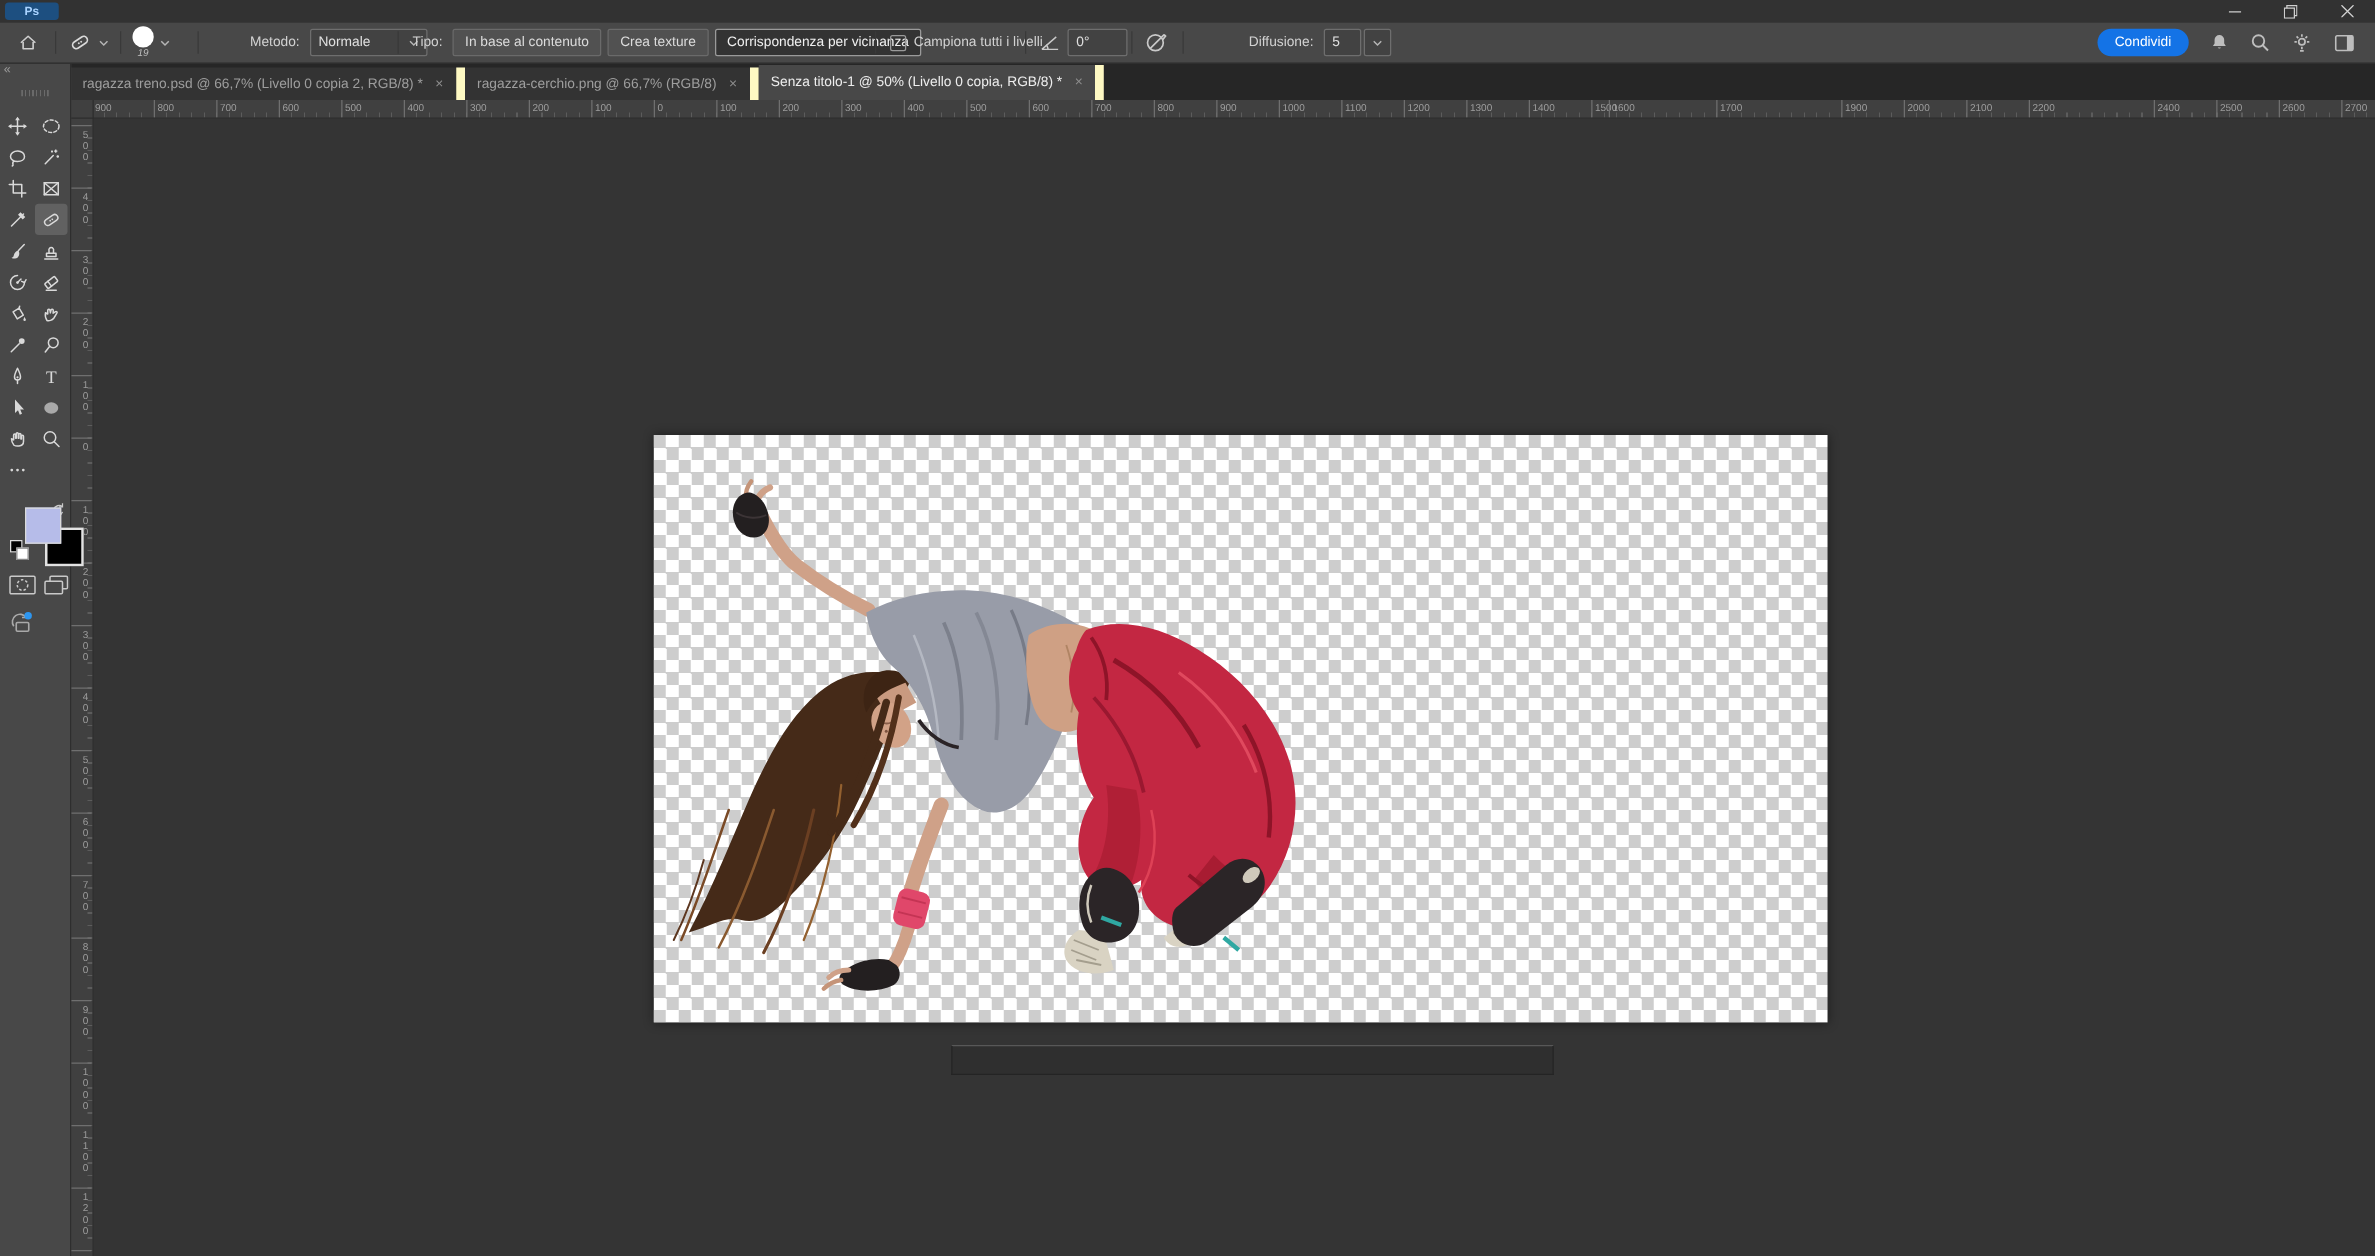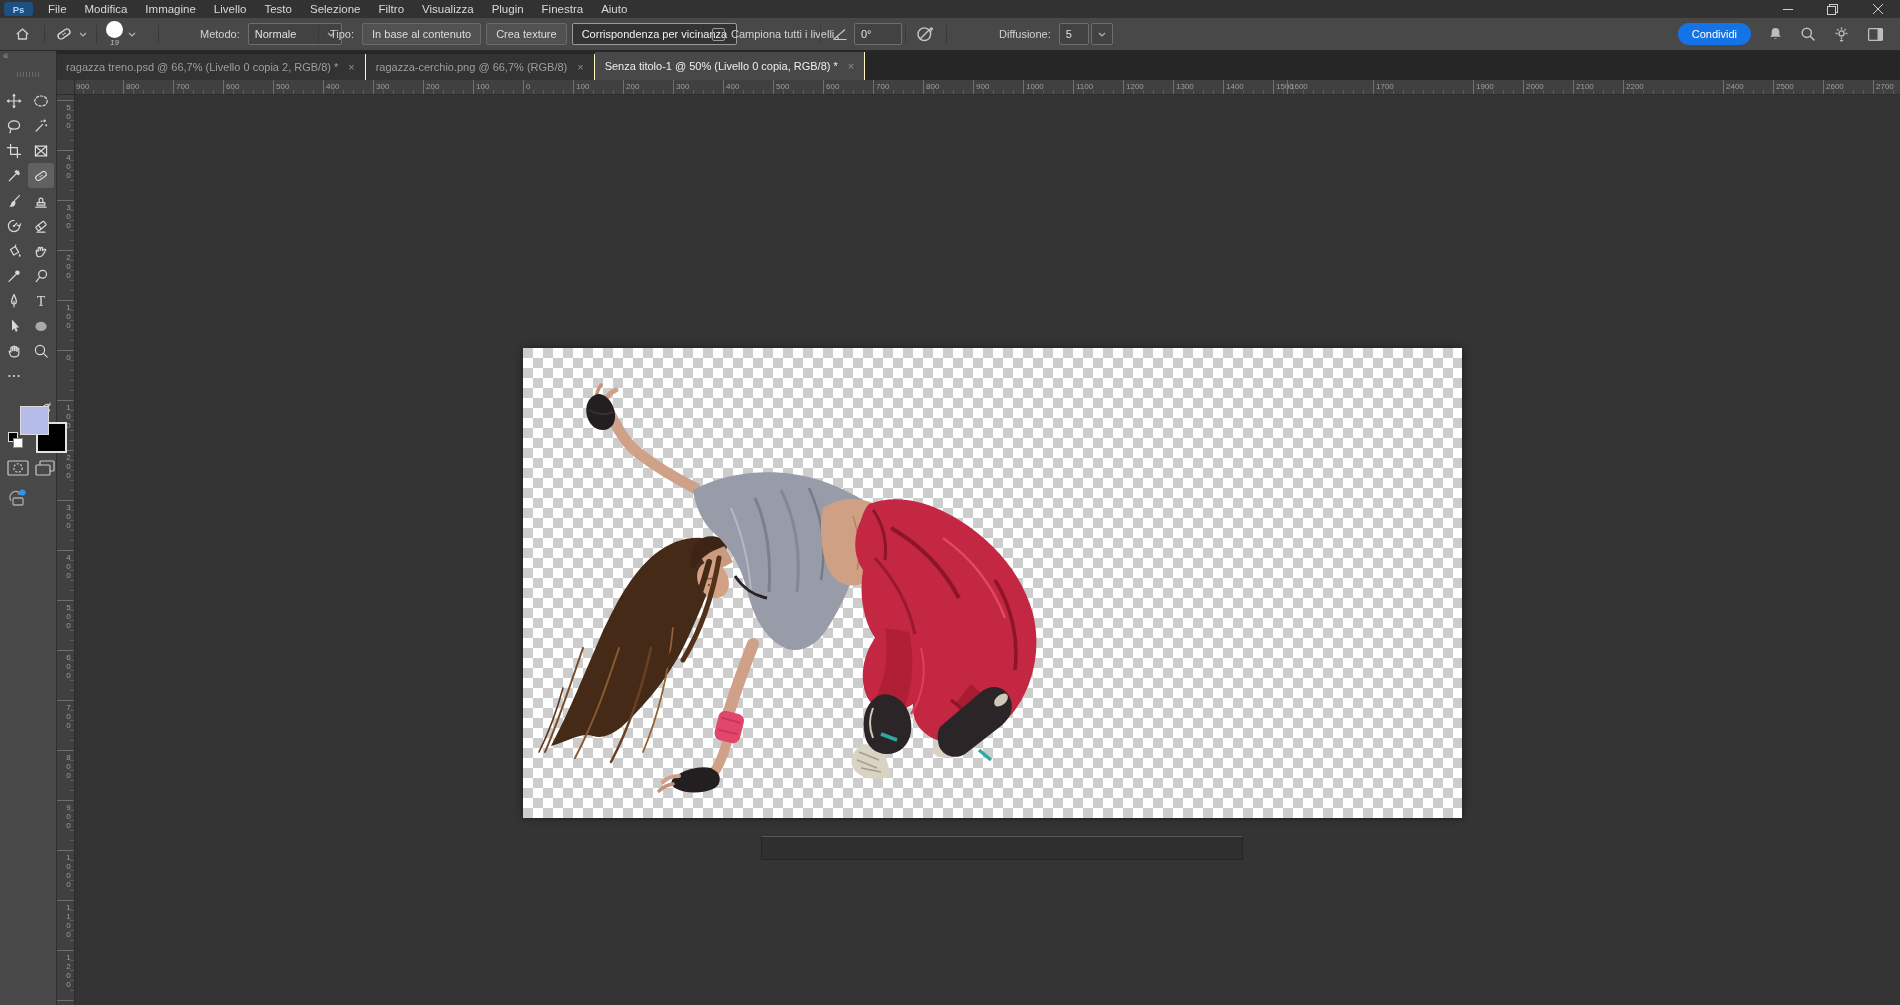--- a/index.html
+++ b/index.html
@@ -1,20 +1,20 @@
 <!DOCTYPE html>
 <html><head>
 <meta charset="utf-8">
 <style>
   html,body{margin:0;padding:0;background:#343434;width:1900px;height:1005px;overflow:hidden;
     font-family:"Liberation Sans",sans-serif;-webkit-font-smoothing:antialiased;}
   
   #menubar{position:absolute;left:0;top:0;width:1900px;height:18px;background:#323232;color:#d8d8d8;
     display:flex;align-items:center;font-size:11.5px;z-index:30;}
-  #ps-logo{width:29px;height:14px;margin:0 6px 0 4px;background:#1d4f80;color:#a9d3ff;border-radius:3px;
+  #ps-logo{width:43px;height:14px;margin:0 6px 0 4px;background:#1d4f80;color:#a9d3ff;border-radius:3px;
     font-size:9.5px;font-weight:bold;display:flex;align-items:center;justify-content:center;}
   .menu-item{padding:0 9px;height:18px;line-height:18px;cursor:default;}
   #win-controls{position:absolute;right:0;top:0;height:18px;display:flex;}
   .win-btn{width:45px;height:18px;display:flex;align-items:center;justify-content:center;color:#cfcfcf;}
   
   #optionsbar{position:absolute;left:0;top:18px;width:1900px;height:32px;background:#484848;
     border-bottom:1px solid #2a2a2a;color:#d2d2d2;font-size:11px;z-index:29;}
   .ob{position:absolute;top:0;height:32px;display:flex;align-items:center;}
   .ob-divider{position:absolute;top:7px;width:1px;height:18px;background:#393939;}
   .well{background:#424242;border:1px solid #6e6e6e;border-radius:2px;height:20px;display:flex;
@@ -24,21 +24,21 @@
   .tipo-btn.selected{background:#333333;border-color:#9a9a9a;color:#f0f0f0;}
   .chk{width:11px;height:11px;border:1px solid #9a9a9a;border-radius:2px;background:transparent;margin-right:6px;}
   .pill{background:#1473e6;color:#ffffff;height:22px;border-radius:11px;display:flex;align-items:center;
     padding:0 14px;font-size:11px;}
   .obicon{color:#c9c9c9;display:flex;align-items:center;justify-content:center;}
   .chev{margin-left:5px;display:flex;align-items:center;}
   
   #tabbar{position:absolute;left:56px;top:50px;width:1844px;height:30px;background:#262626;display:flex;
     align-items:flex-end;z-index:20;}
   .tab{height:26px;background:#333333;color:#9e9e9e;font-size:11px;display:flex;align-items:center;
-    padding:0 10px;border-right:1px solid #fef9c3;white-space:nowrap;}
+    padding:0 10px;border-right:7px solid #fef9c3;white-space:nowrap;}
   .tab.active{background:#484848;color:#eeeeee;height:28px;}
   .tab-close{margin-left:10px;color:#8f8f8f;font-size:11px;}
   
   #toolbar{position:absolute;left:0;top:50px;width:56px;height:955px;background:#484848;
     border-right:1px solid #2e2e2e;z-index:25;}
   #tb-collapse{position:absolute;left:3px;top:0px;color:#9a9a9a;font-size:10px;}
   #tb-grip{position:absolute;left:17px;top:22px;width:22px;height:5px;
     background:repeating-linear-gradient(to right,#6a6a6a 0 1px,transparent 1px 3px);}
   #tools{position:absolute;left:0;top:38px;width:56px;display:flex;flex-wrap:wrap;}
   .tool-cell{width:26px;height:25px;margin-left:1px;display:flex;align-items:center;justify-content:center;
@@ -69,33 +69,20 @@
     box-shadow:0 0 8px rgba(0,0,0,.45);}
   #shadow-rect{position:absolute;left:761px;top:836px;width:480px;height:22px;background:#2f2f2f;
     border:1px solid #242424;border-top-color:#585858;z-index:5;}
   svg{display:block;}
 </style>
 </head>
 <body>
 
 <div id="menubar">
   <div id="ps-logo">Ps</div>
-  <div id="menu-items" style="display:flex;">
-      <span class="menu-item">File</span>
-      <span class="menu-item">Modifica</span>
-      <span class="menu-item">Immagine</span>
-      <span class="menu-item">Livello</span>
-      <span class="menu-item">Testo</span>
-      <span class="menu-item">Selezione</span>
-      <span class="menu-item">Filtro</span>
-      <span class="menu-item">Visualizza</span>
-      <span class="menu-item">Plugin</span>
-      <span class="menu-item">Finestra</span>
-      <span class="menu-item">Aiuto</span>
-    </div>
   <div id="win-controls">
     <div class="win-btn">
       <svg width="10" height="10">
           <path d="M0 5.5h10" stroke="#cfcfcf" stroke-width="1"></path>
         </svg>
     </div>
     <div class="win-btn">
       <svg width="11" height="11" fill="none" stroke="#cfcfcf" stroke-width="1">
         <rect x="2.5" y="0.5" width="8" height="8"></rect>
           <rect x="0.5" y="2.5" width="8" height="8" fill="#323232"></rect>

